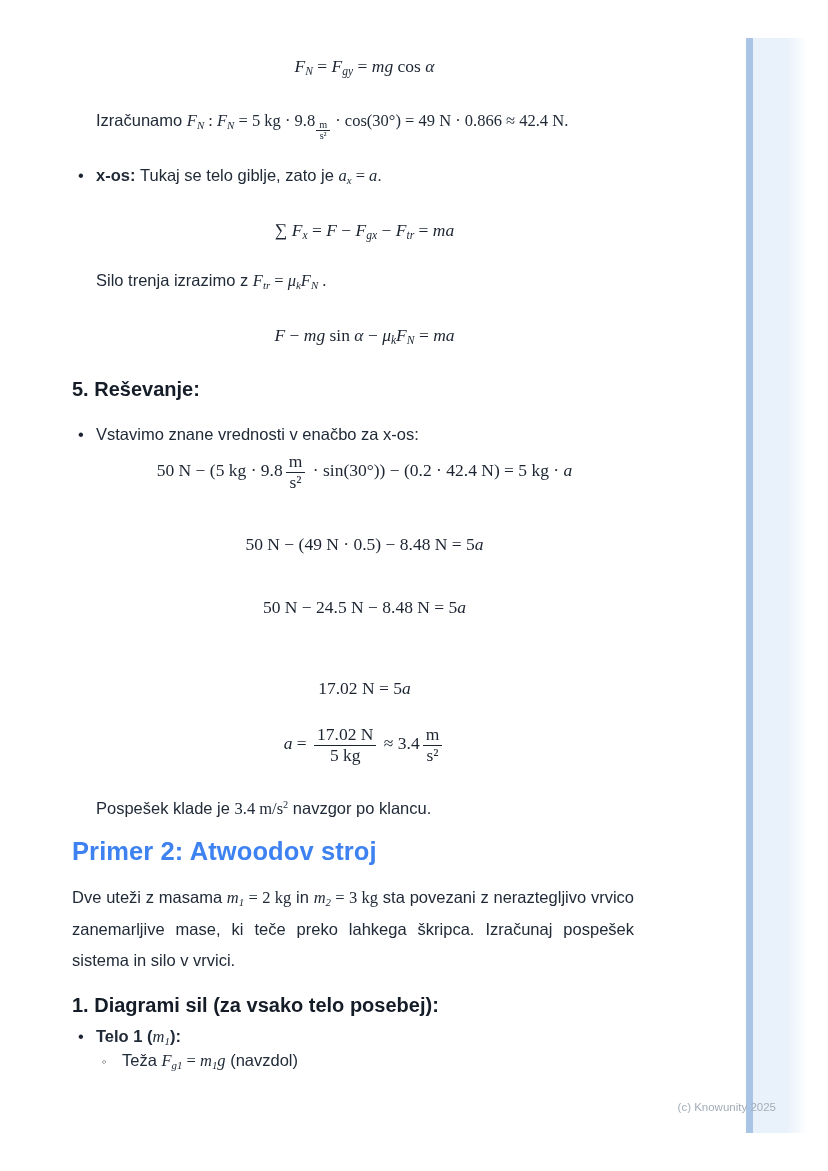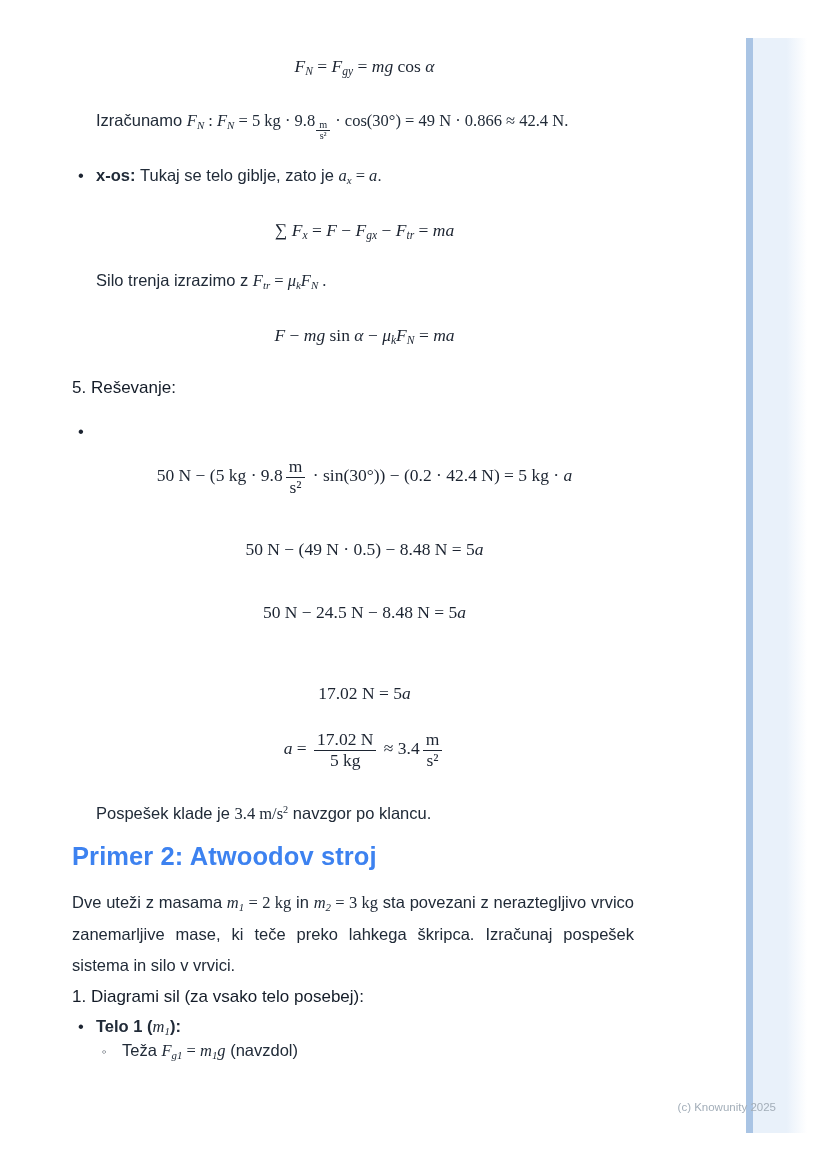--- a/index.html
+++ b/index.html
@@ -34,21 +34,21 @@
   .frac .den{padding:0 3px;}
   .frac.small{font-size:0.62em;margin:0 1px;vertical-align:-0.15em;line-height:1.05;}
   
   .f-center{width:585px;text-align:center;font-family:"Liberation Serif",serif;font-size:17.5px;color:#1c2431;}
   .body-line{font-size:16.5px;color:#212b38;}
   .indent{margin-left:24px;}
   .bullet{display:flex;gap:10px;margin-left:6px;align-items:baseline;}
   .bullet .marker{width:8px;flex:0 0 8px;color:#1c2431;}
   .subbullet{display:flex;gap:12px;margin-left:30px;align-items:baseline;}
   .subbullet .marker{width:8px;flex:0 0 8px;font-size:13px;color:#3a4450;}
-  .h-bold{font-weight:400;font-size:17px;color:#141c28;}
+  .h-bold{font-weight:700;font-size:20px;color:#141c28;}
   .h-primer{font-weight:700;font-size:25.5px;color:#3d82f0;letter-spacing:0.1px;}
   .para{width:562px;text-align:justify;line-height:1.9;}
   .footer-credit{
     position:absolute;top:1101px;right:52px;z-index:3;
     font-size:11.5px;color:#a3aeb9;padding-left:8px;
   }
 </style>
 </head>
 <body>
 
@@ -74,23 +74,24 @@
   <div class="f-center" style="margin-top:34px"><span class="m-up">∑ </span><span class="m-it">F</span><sub class="m-sub">x</sub><span class="m-up"> = </span><span class="m-it">F</span><span class="m-up"> − </span><span class="m-it">F</span><sub class="m-sub">gx</sub><span class="m-up"> − </span><span class="m-it">F</span><sub class="m-sub">tr</sub><span class="m-up"> = </span><span class="m-it">ma</span></div>
 
   <div class="body-line indent" style="margin-top:30px"><span class="sans">Silo trenja izrazimo z </span><span class="m-it">F</span><sub class="m-sub">tr</sub><span class="m-up"> = </span><span class="m-it">μ</span><sub class="m-sub">k</sub><span class="m-it">F</span><sub class="m-sub">N</sub><span class="m-up"> .</span></div>
 
   <div class="f-center" style="margin-top:34px"><span class="m-it">F</span><span class="m-up"> − </span><span class="m-it">mg</span><span class="m-up"> sin </span><span class="m-it">α</span><span class="m-up"> − </span><span class="m-it">μ</span><sub class="m-sub">k</sub><span class="m-it">F</span><sub class="m-sub">N</sub><span class="m-up"> = </span><span class="m-it">ma</span></div>
 
   <div class="h-bold" style="margin-top:32px">5. Reševanje:</div>
 
   <div class="bullet body-line" style="margin-top:24px">
     <span class="marker">•</span>
+    <span><span class="sans">Vstavimo znane vrednosti v enačbo za x-os:</span></span>
   </div>
 
-  <div class="f-center" style="margin-top:16px"><span class="m-up">50 N − (5 kg · 9.8</span><span class="frac">
+  <div class="f-center" style="margin-top:8px"><span class="m-up">50 N − (5 kg · 9.8</span><span class="frac">
         <span class="num">m</span>
         <span class="den">s²</span>
       </span><span class="m-up"> · sin(30°)) − (0.2 · 42.4 N) = 5 kg · </span><span class="m-it">a</span></div>
 
   <div class="f-center" style="margin-top:42px"><span class="m-up">50 N − (49 N · 0.5) − 8.48 N = 5</span><span class="m-it">a</span></div>
 
   <div class="f-center" style="margin-top:42px"><span class="m-up">50 N − 24.5 N − 8.48 N = 5</span><span class="m-it">a</span></div>
 
   <div class="f-center" style="margin-top:60px"><span class="m-up">17.02 N = 5</span><span class="m-it">a</span></div>
 
@@ -101,21 +102,21 @@
         <span class="num">m</span>
         <span class="den">s²</span>
       </span></div>
 
   <div class="body-line indent" style="margin-top:34px"><span class="sans">Pospešek klade je </span><span class="m-up">3.4 m/s</span><sup class="m-sup">2</sup><span class="sans"> navzgor po klancu.</span></div>
 
   <h1 class="h-primer" style="margin:18px 8px 0 0">Primer 2: Atwoodov stroj</h1>
 
   <div class="body-line para" style="margin-top:16px"><span class="sans">Dve uteži z masama </span><span class="m-it">m</span><sub class="m-sub">1</sub><span class="m-up"> = 2 kg</span><span class="sans"> in </span><span class="m-it">m</span><sub class="m-sub">2</sub><span class="m-up"> = 3 kg</span><span class="sans"> sta povezani z neraztegljivo vrvico zanemarljive mase, ki teče preko lahkega škripca. Izračunaj pospešek sistema in silo v vrvici.</span></div>
 
-  <div class="h-bold" style="margin-top:6px">1. Diagrami sil (za vsako telo posebej):</div>
+  <div class="h-bold" style="margin-top:18px">1. Diagrami sil (za vsako telo posebej):</div>
 
   <div class="bullet body-line" style="margin-top:10px">
     <span class="marker">•</span>
     <span><span class="sans-b">Telo 1 (</span><span class="m-it">m</span><sub class="m-sub">1</sub><span class="sans-b">):</span></span>
   </div>
 
   <div class="subbullet body-line" style="margin-top:4px">
     <span class="marker">◦</span>
     <span><span class="sans">Teža </span><span class="m-it">F</span><sub class="m-sub">g1</sub><span class="m-up"> = </span><span class="m-it">m</span><sub class="m-sub">1</sub><span class="m-it">g</span><span class="sans"> (navzdol)</span></span>
   </div>

